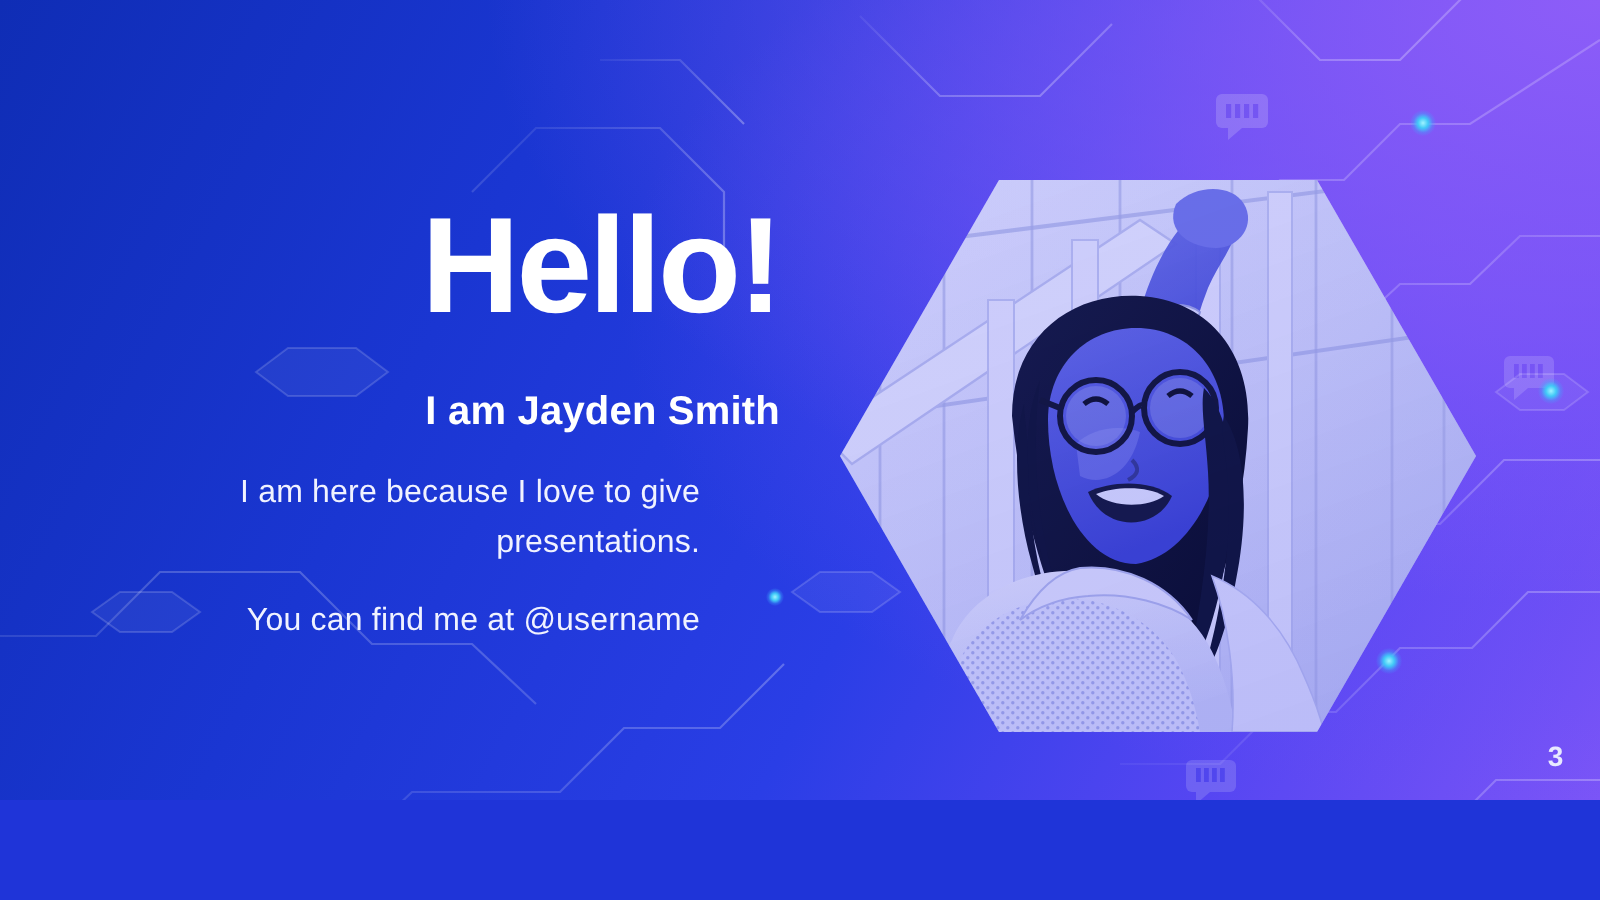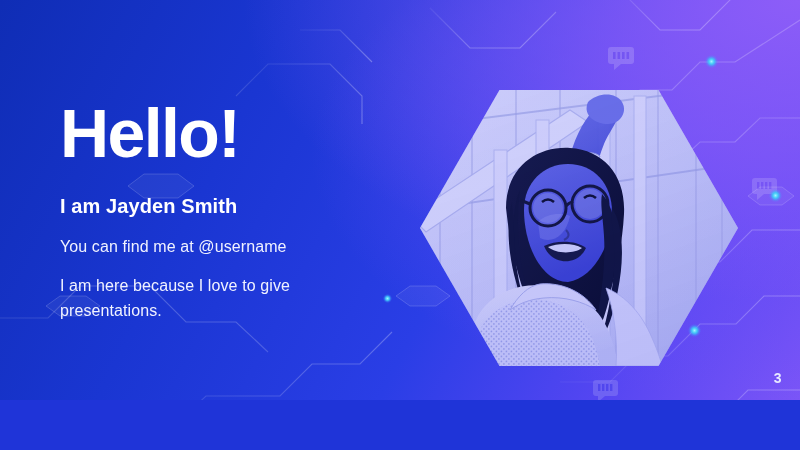--- a/index.html
+++ b/index.html
@@ -7,20 +7,21 @@
     width:800px;height:450px;overflow:hidden;
     font-family:"Liberation Sans", sans-serif;
     background:#1f34d8;
   }
   .slide{
     position:relative;width:800px;height:400px;overflow:hidden;
     background:
       radial-gradient(120% 130% at 100% 0%, #8d5df8 0%, rgba(141,93,248,0) 58%),
       radial-gradient(110% 120% at 96% 38%, #6a4ef6 0%, rgba(106,78,246,0) 52%),
       linear-gradient(117deg, #0f2db5 0%, #1a36d2 30%, #2a3ee6 58%, #5546f2 80%, #7b55f7 100%);
+    text-align: right;
   }
 
   
   .pattern{position:absolute;inset:0;pointer-events:none;}
   .pattern svg{width:800px;height:450px;display:block;}
   .glow{position:absolute;width:13px;height:13px;border-radius:50%;
     background:radial-gradient(circle,#9ff3ff 0%,#41c9f7 28%,rgba(60,170,255,0.35) 52%,rgba(60,170,255,0) 72%);
     pointer-events:none;}
 
   
@@ -143,22 +144,22 @@
     <div class="glow" style="left:705px;top:55px;"></div>
     <div class="glow" style="left:769px;top:189px;"></div>
     <div class="glow" style="left:688px;top:324px;"></div>
     <div class="glow" style="left:595px;top:404px;width:9px;height:9px;"></div>
     <div class="glow" style="left:383px;top:294px;width:9px;height:9px;"></div>
   </div>
 
   <div class="content">
     <h1 class="headline">Hello!</h1>
     <p class="subhead">I am Jayden Smith</p>
+    <p class="body-line">I am here because I love to give presentations.</p>
     <p class="body-line">You can find me at @username</p>
-    <p class="body-line">I am here because I love to give presentations.</p>
   </div>
 
   <div class="hex-wrap">
     <div class="hex">
       <svg viewBox="0 0 318 276" xmlns="http://www.w3.org/2000/svg">
         <defs>
           <linearGradient id="wallG" x1="0" y1="0" x2="1" y2="1">
             <stop offset="0%" stop-color="#f2f3ff"></stop>
             <stop offset="55%" stop-color="#e2e5fb"></stop>
             <stop offset="100%" stop-color="#cfd4f6"></stop>

